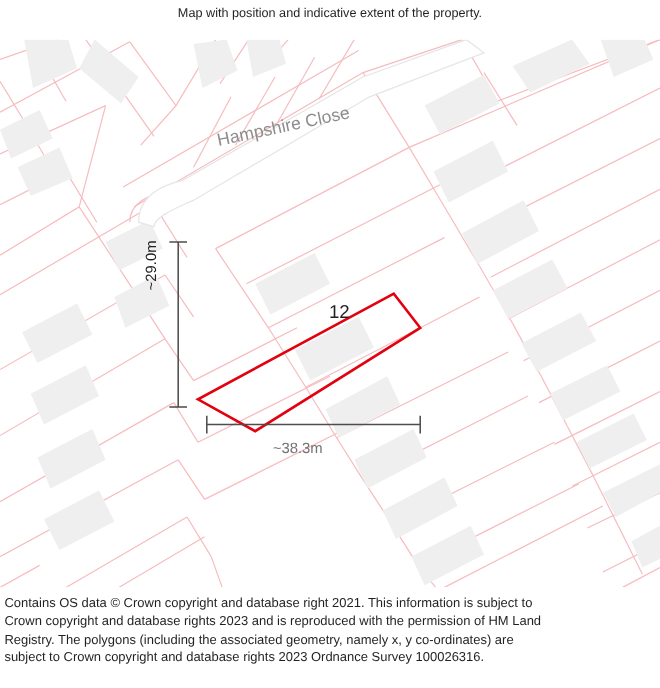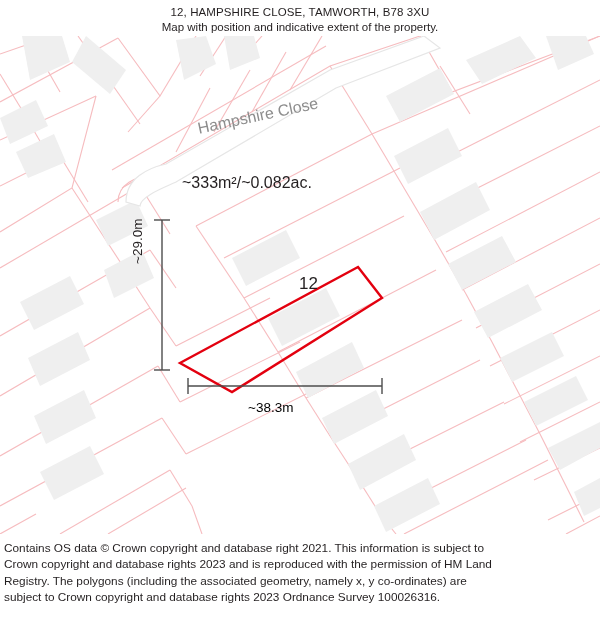--- a/index.html
+++ b/index.html
@@ -63,21 +63,21 @@
     top: 238px;
     font-size: 17px;
     color: #231f20;
     text-align: center;
   }
   .dim-horizontal {
     position: absolute;
     left: 248px;
     top: 364px;
     font-size: 13.5px;
-    color: #000000;
+    color: #737373;
     white-space: nowrap;
   }
   .dim-vertical {
     position: absolute;
     left: 130px;
     top: 228px;
     font-size: 13.5px;
     color: #231f20;
     white-space: nowrap;
     transform: rotate(-90deg);
@@ -108,21 +108,20 @@
     line-height: 16.4px;
     color: #231f20;
   }
 </style>
 </head>
 <body>
 
 <div id="page">
 
   <div class="header">
-    <div class="title">12, HAMPSHIRE CLOSE, TAMWORTH, B78 3XU</div>
     <div class="subtitle">Map with position and indicative extent of the property.</div>
   </div>
 
   <div class="map-wrap">
     <svg width="600" height="498" viewBox="0 0 600 498" xmlns="http://www.w3.org/2000/svg">
 
       <rect x="0" y="0" width="600" height="498" fill="#ffffff"></rect>
 
       <g stroke="#f6bcbf" stroke-width="1.1" fill="none">
 
@@ -257,21 +256,20 @@
         <line x1="154" y1="184" x2="170" y2="184"></line>
         <line x1="154" y1="334" x2="170" y2="334"></line>
 
         <line x1="188" y1="350" x2="382" y2="350"></line>
         <line x1="188" y1="342" x2="188" y2="358"></line>
         <line x1="382" y1="342" x2="382" y2="358"></line>
       </g>
     </svg>
 
     <div class="street-label">Hampshire Close</div>
-    <div class="area-label">~333m²/~0.082ac.</div>
     <div class="plot-number">12</div>
     <div class="dim-horizontal">~38.3m</div>
     <div class="dim-vertical">~29.0m</div>
   </div>
 
   <div class="footer">
     <p>Contains OS data © Crown copyright and database right 2021. This information is subject to Crown copyright and database rights 2023 and is reproduced with the permission of HM Land Registry. The polygons (including the associated geometry, namely x, y co-ordinates) are subject to Crown copyright and database rights 2023 Ordnance Survey 100026316.</p>
   </div>
 
 </div>

